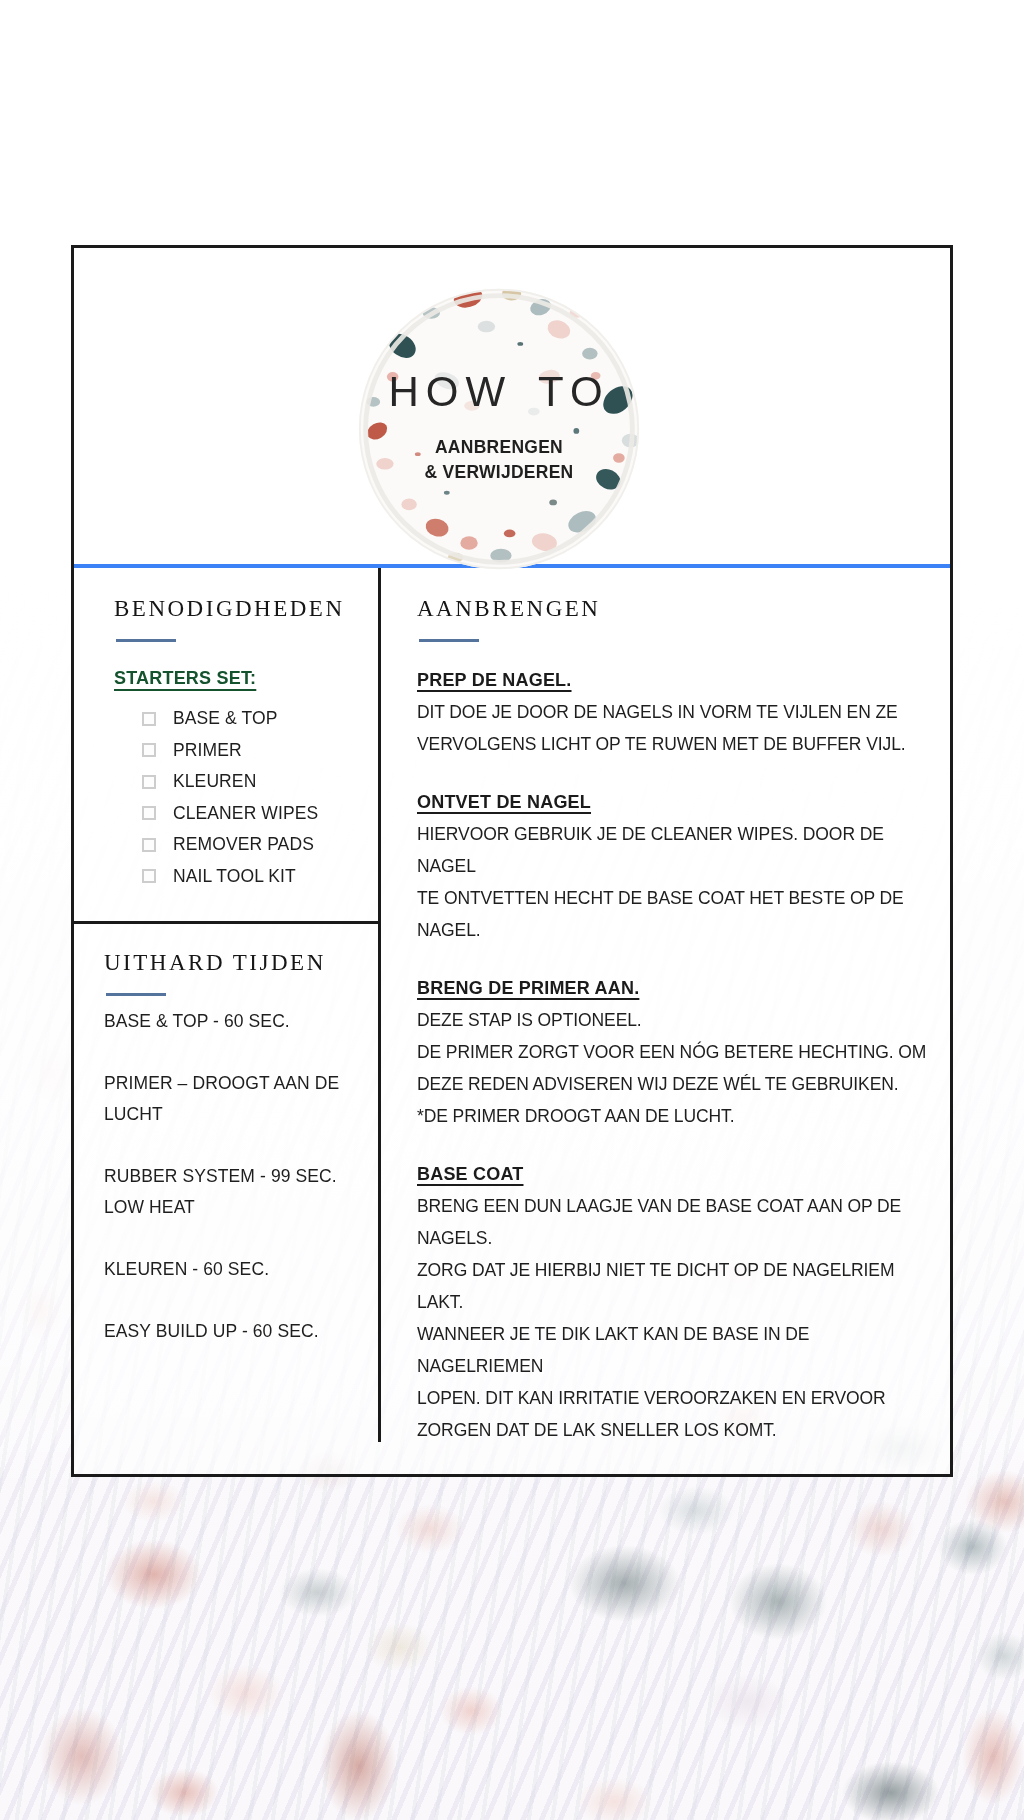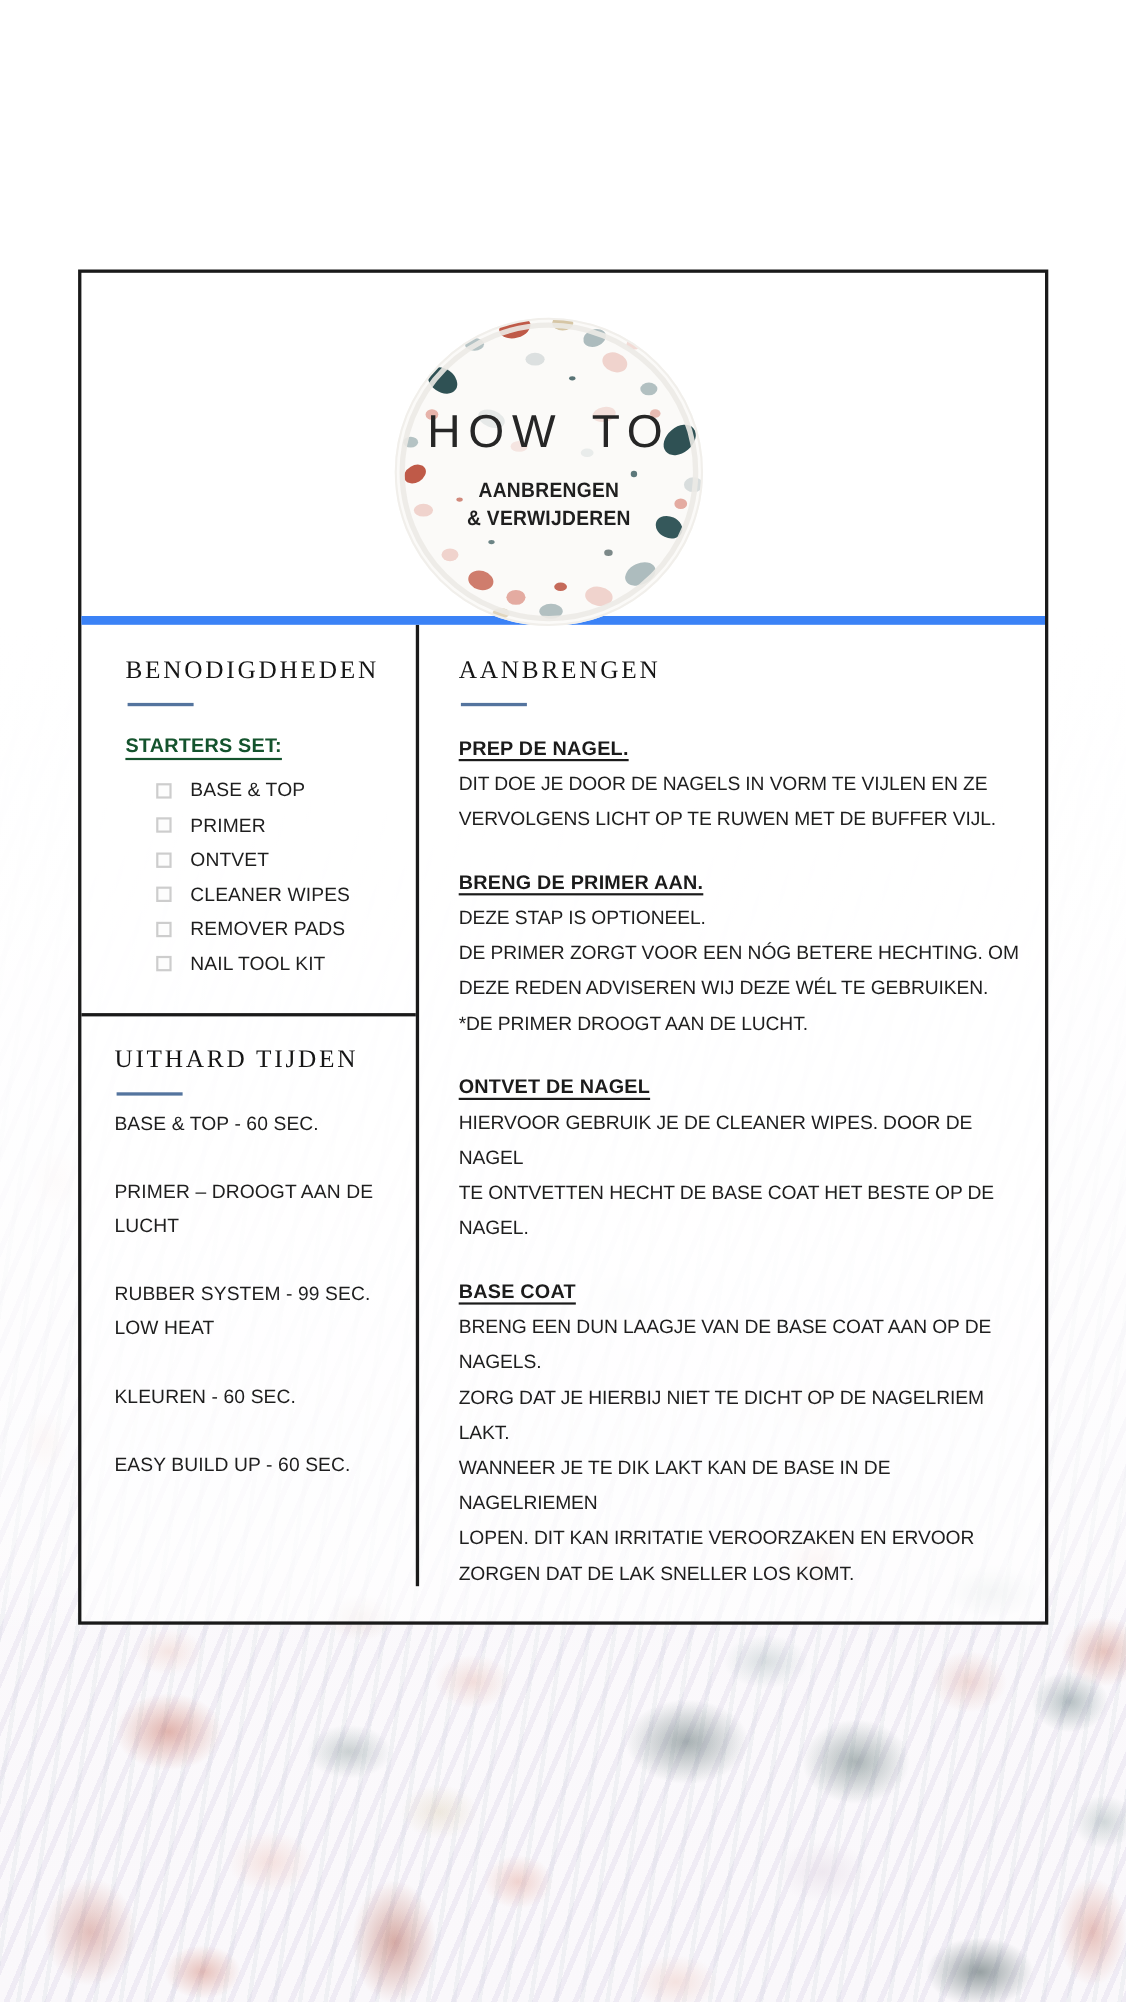--- a/index.html
+++ b/index.html
@@ -54,21 +54,21 @@
       rgba(255,255,255,0.80) 60%,
       rgba(255,255,255,0.62) 71%,
       rgba(255,255,255,0.40) 78.5%,
       rgba(255,255,255,0.05) 81.5%,
       rgba(255,255,255,0) 100%);
   }
 
   
   .card { position:absolute; left:71px; top:245px; width:882px; height:1232px;
     border:3px solid #1a1a1a; background:rgba(255,255,255,0.6); }
-  .card-header { position:relative; height:320px; border-bottom:8px solid #3b82f6; }
+  .card-header { position:relative; height:320px; border-bottom:4px solid #3b82f6; }
 
   
   .badge { position:absolute; left:280px; top:36px; width:290px; height:290px; }
   .badge svg { position:absolute; inset:0; }
   .badge-title { position:absolute; left:0; top:86px; width:100%;
     text-align:center; font-size:42px; font-weight:300; color:#262626;
     letter-spacing:7px; word-spacing:8px; line-height:44px; }
   .badge-sub { position:absolute; left:0; top:150px; width:100%;
     text-align:center; font-size:19px; font-weight:700; color:#1f1f1f;
     line-height:25px; letter-spacing:0.3px; transform:scaleX(0.92); }
@@ -181,21 +181,21 @@
               <li class="check-item">
               <span class="checkbox"></span>
               <span class="check-label">BASE &amp; TOP</span>
             </li>
               <li class="check-item">
               <span class="checkbox"></span>
               <span class="check-label">PRIMER</span>
             </li>
               <li class="check-item">
               <span class="checkbox"></span>
-              <span class="check-label">ONTVET</span>
+              <span class="check-label">KLEUREN</span>
             </li>
               <li class="check-item">
               <span class="checkbox"></span>
               <span class="check-label">CLEANER WIPES</span>
             </li>
               <li class="check-item">
               <span class="checkbox"></span>
               <span class="check-label">REMOVER PADS</span>
             </li>
               <li class="check-item">
@@ -222,31 +222,31 @@
       <div class="col-right">
         <h2 class="sec">AANBRENGEN</h2>
         <div class="rule"></div>
         <div class="steps">
             <div class="step">
             <div class="step-title">PREP DE NAGEL.</div>
             <div class="step-body">DIT DOE JE DOOR DE NAGELS IN VORM TE VIJLEN EN ZE
 VERVOLGENS LICHT OP TE RUWEN MET DE BUFFER VIJL.</div>
           </div>
             <div class="step">
+            <div class="step-title">ONTVET DE NAGEL</div>
+            <div class="step-body">HIERVOOR GEBRUIK JE DE CLEANER WIPES. DOOR DE NAGEL
+TE ONTVETTEN HECHT DE BASE COAT HET BESTE OP DE
+NAGEL.</div>
+          </div>
+            <div class="step">
             <div class="step-title">BRENG DE PRIMER AAN.</div>
             <div class="step-body">DEZE STAP IS OPTIONEEL.
 DE PRIMER ZORGT VOOR EEN NÓG BETERE HECHTING. OM
 DEZE REDEN ADVISEREN WIJ DEZE WÉL TE GEBRUIKEN.
 *DE PRIMER DROOGT AAN DE LUCHT.</div>
-          </div>
-            <div class="step">
-            <div class="step-title">ONTVET DE NAGEL</div>
-            <div class="step-body">HIERVOOR GEBRUIK JE DE CLEANER WIPES. DOOR DE NAGEL
-TE ONTVETTEN HECHT DE BASE COAT HET BESTE OP DE
-NAGEL.</div>
           </div>
             <div class="step">
             <div class="step-title">BASE COAT</div>
             <div class="step-body">BRENG EEN DUN LAAGJE VAN DE BASE COAT AAN OP DE
 NAGELS.
 ZORG DAT JE HIERBIJ NIET TE DICHT OP DE NAGELRIEM LAKT.
 WANNEER JE TE DIK LAKT KAN DE BASE IN DE NAGELRIEMEN
 LOPEN. DIT KAN IRRITATIE VEROORZAKEN EN ERVOOR
 ZORGEN DAT DE LAK SNELLER LOS KOMT.</div>
           </div>

